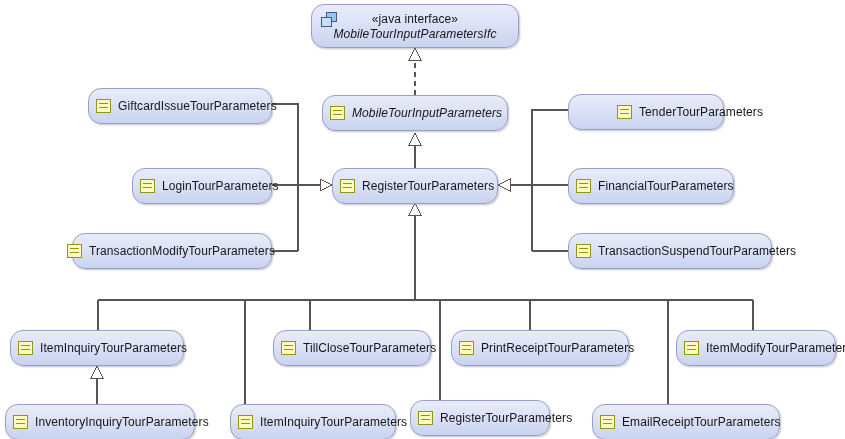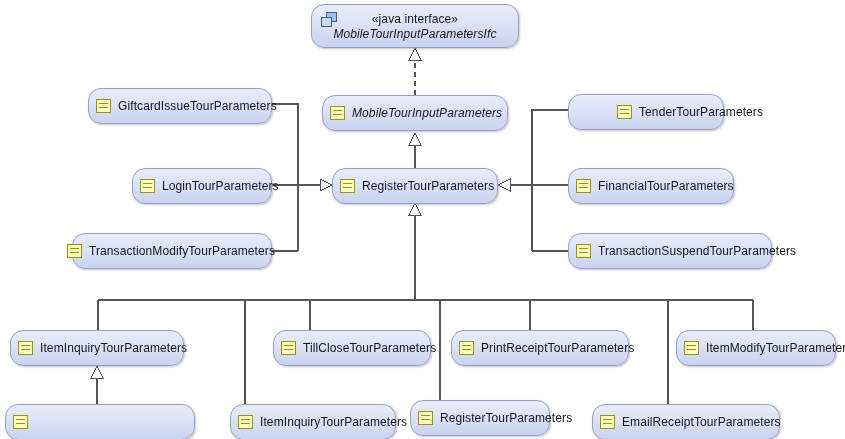--- a/index.html
+++ b/index.html
@@ -227,20 +227,21 @@
     <span class="node-label">PrintReceiptTourParameters</span>
   </div>
 
   <div class="node" style="left:676px; top:330px; width:160px;">
     <span class="icon-class"></span>
     <span class="node-label">ItemModifyTourParameters</span>
   </div>
 
   <div class="node" style="left:5px; top:404px; width:190px;">
     <span class="icon-class"></span>
+    <span class="node-label">InventoryInquiryTourParameters</span>
   </div>
 
   <div class="node" style="left:230px; top:404px; width:166px;">
     <span class="icon-class"></span>
     <span class="node-label">ItemInquiryTourParameters</span>
   </div>
 
   <div class="node" style="left:410px; top:400px; width:140px;">
     <span class="icon-class"></span>
     <span class="node-label">RegisterTourParameters</span>

